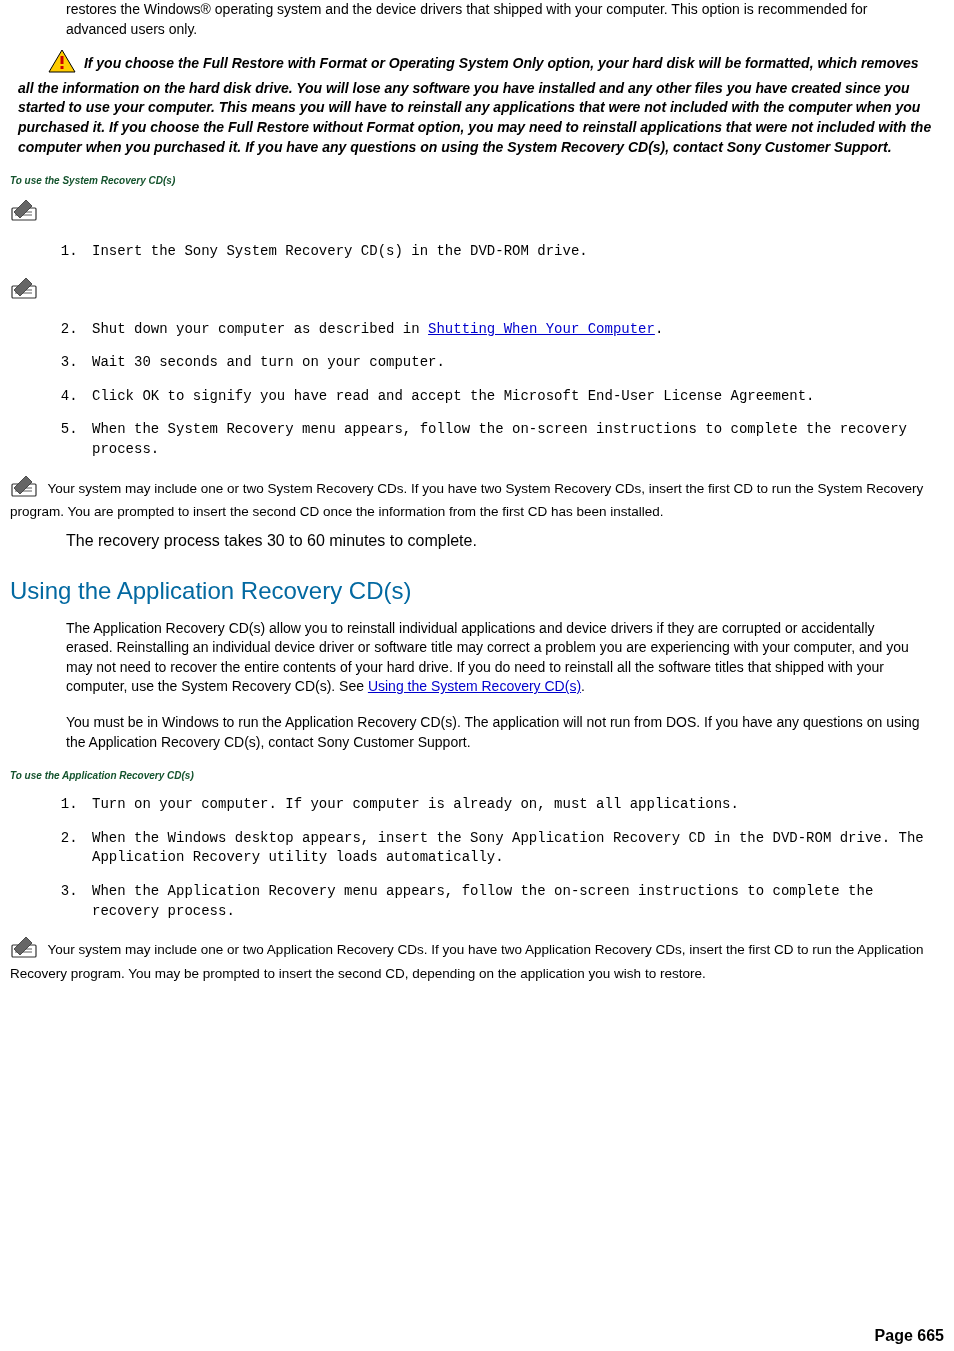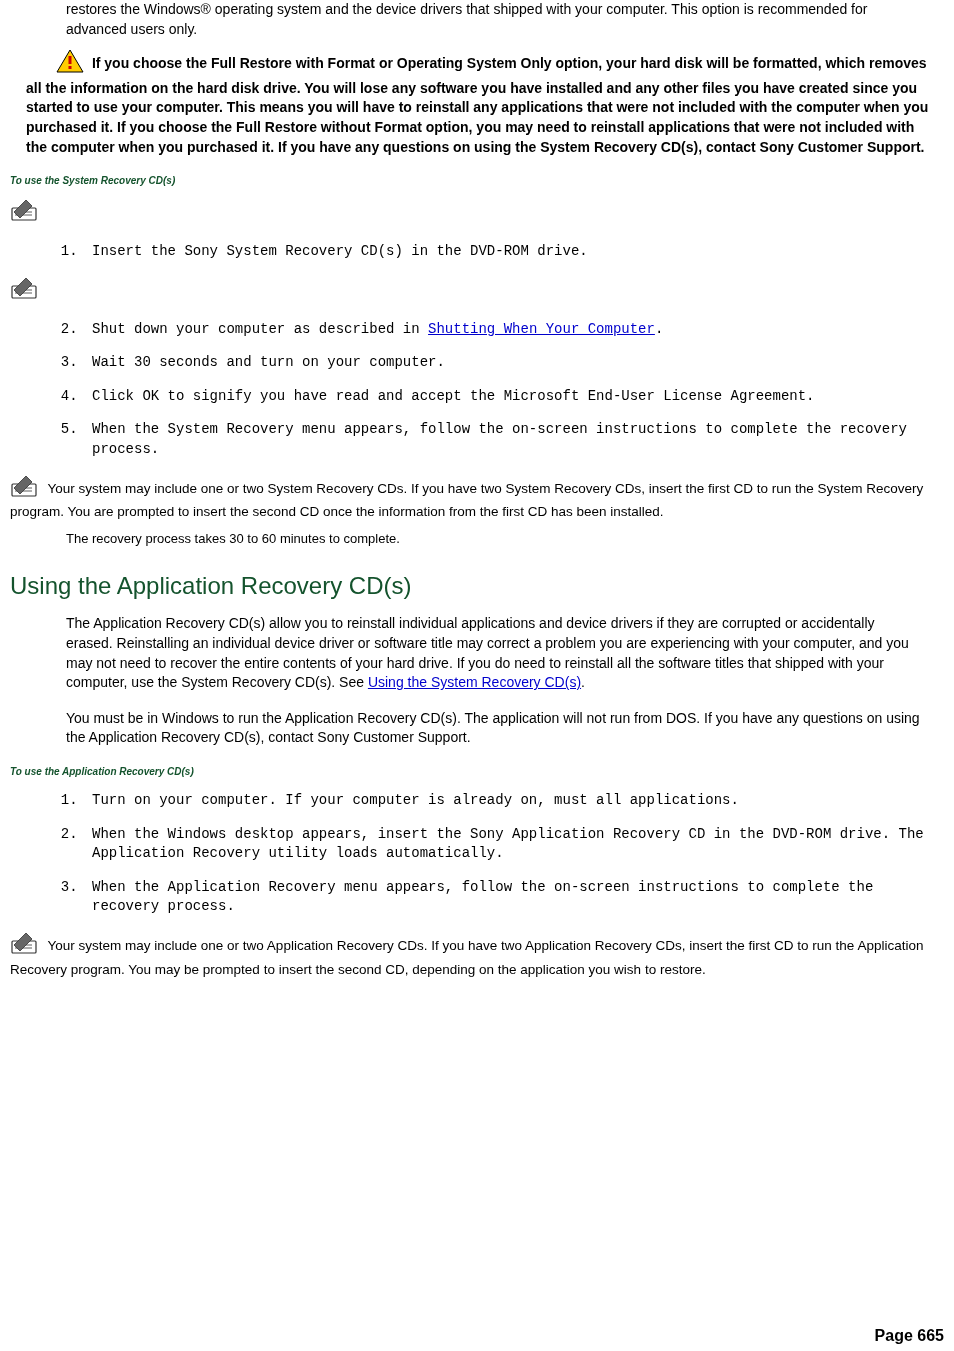--- a/index.html
+++ b/index.html
@@ -9,23 +9,24 @@
     margin: 0;
     padding: 0 10px;
     width: 934px;
   }
   .content-block {
     margin-left: 56px;
     margin-right: 23px;
     line-height: 1.4;
   }
   .warning-block {
-    margin: 10px 10px 10px 16px;
+    margin: 10px 10px 10px 8px;
     line-height: 1.4;
     font-weight: bold;
+    font-style: italic;
   }
   .warning-icon {
     display: inline-block;
     vertical-align: middle;
     margin-right: 4px;
     margin-left: 30px;
   }
   .note-icon {
     display: inline-block;
     vertical-align: middle;
@@ -33,41 +34,41 @@
     margin-left: 0px;
   }
   .note-block {
     margin: 8px 10px 8px 0;
     line-height: 1.4;
     font-size: 13.5px;
   }
   .note-block-indented {
     margin: 8px 10px 8px 56px;
     line-height: 1.4;
-    font-size: 13px;
+    font-size: 16px;
   }
   .section-heading-sub {
     color: #14532d;
     font-style: italic;
     font-weight: bold;
     font-size: 10px;
     margin: 18px 0 12px 0;
   }
   ol {
     margin-left: 56px;
     padding-left: 20px;
     line-height: 1.4;
   }
   ol li {
     margin-bottom: 14px;
     padding-left: 6px;
     font-family: Liberation Mono, monospace;
   }
   .big-heading {
-    color: #14532d;
+    color: #0369a1;
     font-size: 24px;
     font-weight: normal;
     margin: 24px 0 14px 0;
   }
   a {
     color: #0000cc;
     text-decoration: underline;
   }
   .page-num {
     position: fixed;

